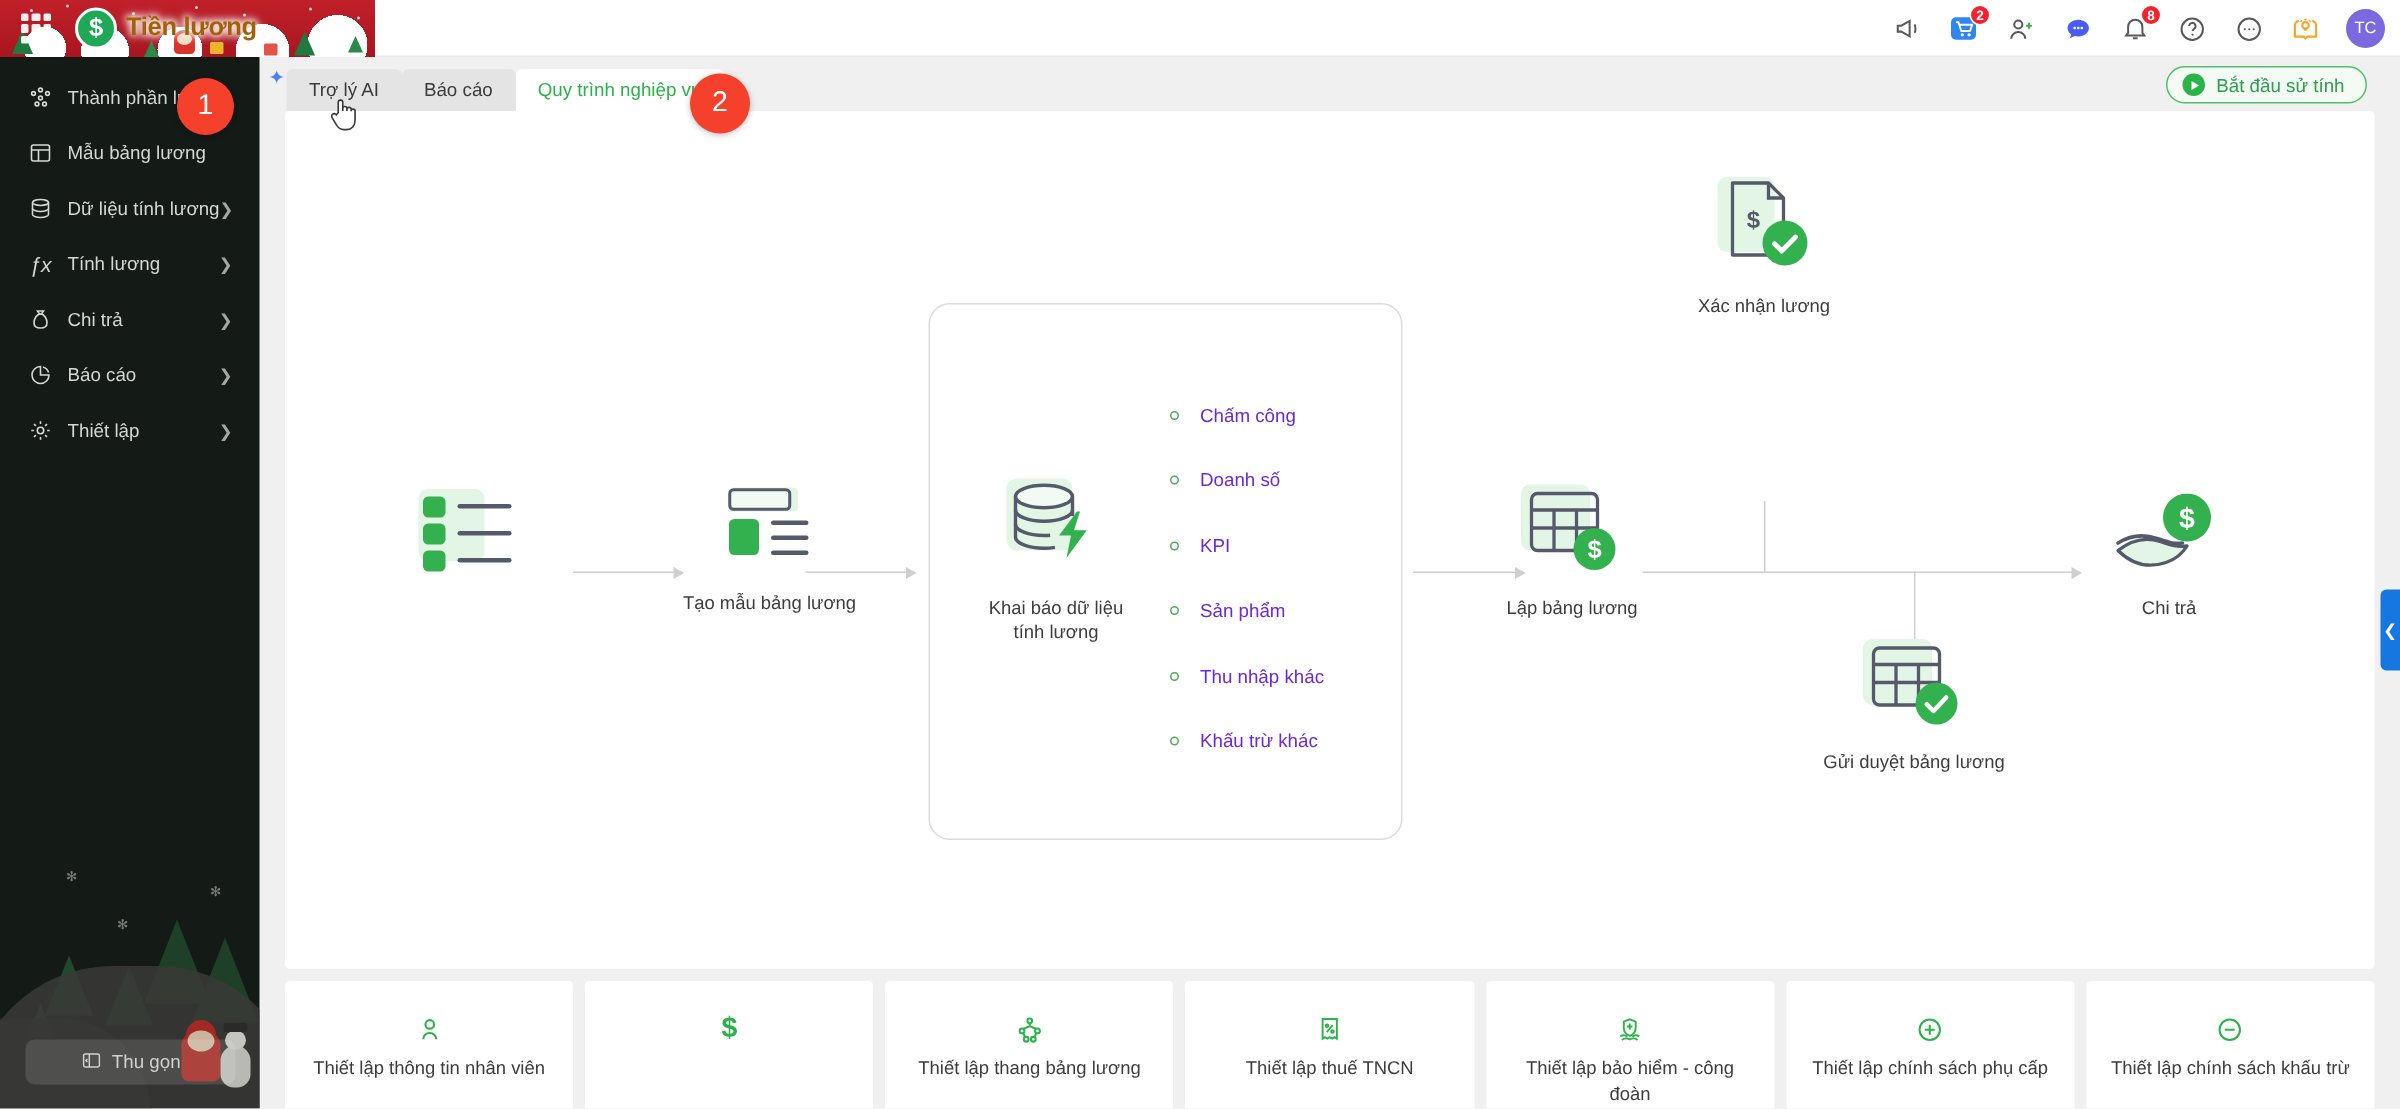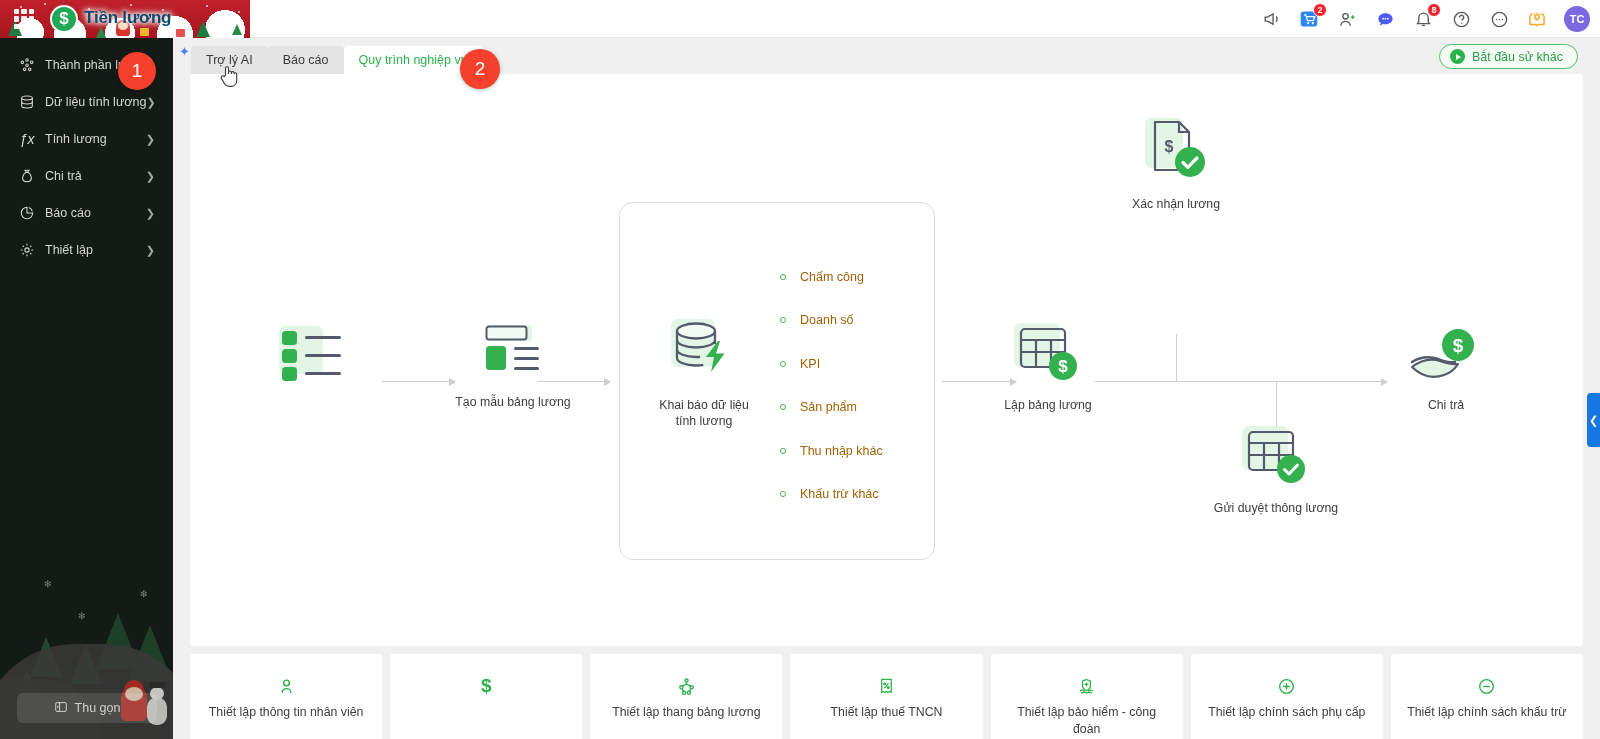--- a/index.html
+++ b/index.html
@@ -52,21 +52,21 @@
 
   .logo-mark {
     position: absolute; left: 50px; top: 5px; width: 28px; height: 28px;
     border-radius: 50%; background: #1fa855; z-index: 3;
     display: flex; align-items: center; justify-content: center;
     color: #fff; font-size: 17px; font-weight: bold;
     border: 2px solid #fff;
   }
   .logo-text {
     position: absolute; left: 84px; top: 8px; z-index: 3;
-    font-size: 17px; font-weight: bold; color: #0c4a6e;
+    font-size: 17px; font-weight: bold; color: #a16207;
     letter-spacing: -.2px; text-shadow: 0 0 4px #fff, 0 0 6px #fff, 0 0 8px #fff;
   }
 
   .search-box {
     position: absolute; left: 170px; top: 6px; width: 238px; height: 26px;
     background: #f2f3f5; border-radius: 4px; display: flex; align-items: center;
     padding: 0 10px; z-index: 3;
   }
   .search-box input {
     border: none; outline: none; background: transparent; width: 100%;
@@ -82,21 +82,21 @@
   .hdr-ic { position: relative; width: 22px; height: 22px; cursor: pointer;
             display:flex; align-items:center; justify-content:center; }
   .badge {
     position: absolute; top: -5px; right: -7px; min-width: 14px; height: 14px;
     background: #f5222d; color: #fff; border-radius: 8px; font-size: 9px;
     display: flex; align-items: center; justify-content: center;
     padding: 0 3px; font-weight: bold; border: 1px solid #fff;
   }
   .avatar {
     width: 26px; height: 26px; border-radius: 50%; background: #7c69e0;
-    color: #fff; font-size: 11px; font-weight: bold;
+    color: #fff; font-size: 11px; font-weight: normal;
     display: flex; align-items: center; justify-content: center; cursor: pointer;
   }
 
   
   .sidebar {
     position: absolute; left: 0; top: 38px; width: 173px; height: 701px;
     background: #141a16; overflow: hidden; z-index: 30;
   }
   .side-scene {
     position: absolute; left: 0; bottom: 0; width: 173px; height: 220px;
@@ -210,21 +210,21 @@
   }
   .vline { position: absolute; width: 1px; background: #cfcfcf; }
 
   .datagroup {
     position: absolute; left: 429px; top: 128px; width: 316px; height: 358px;
     border: 1px solid #dcdcdc; border-radius: 14px;
   }
   .dlist { position: absolute; left: 160px; top: 52px; }
   .dlist-item {
     display: flex; align-items: center; height: 43.5px;
-    font-size: 12.5px; color: #a16207;
+    font-size: 12.5px; color: #6d28d9;
   }
   .dot-o {
     width: 6px; height: 6px; border: 1px solid #4caf50; border-radius: 50%;
     margin-right: 14px; flex: none;
   }
 
   .ic-wrap { position: relative; margin: 0 auto 12px auto; }
 
   
   .cards {
@@ -382,20 +382,30 @@
               <circle cx="12" cy="4.5" r="1.9"></circle>
             <circle cx="12" cy="12.5" r="1.9"></circle>
               <circle cx="19" cy="8" r="1.9"></circle>
             <circle cx="8.5" cy="18.5" r="1.9"></circle>
               <circle cx="16" cy="18.5" r="1.9"></circle>
           </svg>
         </span>
         <span class="s-lbl">Thành phần lương</span>
       </div>
 
+      <div class="side-item">
+        <span class="s-ic">
+          <svg width="16" height="16" viewBox="0 0 24 24" fill="none" stroke="currentColor" stroke-width="1.6">
+            <rect x="3" y="4" width="18" height="16" rx="2"></rect>
+            <line x1="3" y1="9" x2="21" y2="9"></line>
+              <line x1="10" y1="9" x2="10" y2="20"></line>
+          </svg>
+        </span>
+        <span class="s-lbl">Mẫu bảng lương</span>
+      </div>
 
       <div class="side-item">
         <span class="s-ic">
           <svg width="16" height="16" viewBox="0 0 24 24" fill="none" stroke="currentColor" stroke-width="1.6">
             <ellipse cx="12" cy="6" rx="8" ry="3"></ellipse>
             <path d="M4 6v12c0 1.6 3.6 3 8 3s8-1.4 8-3V6"></path>
               <path d="M4 12c0 1.6 3.6 3 8 3s8-1.4 8-3"></path>
           </svg>
         </span>
         <span class="s-lbl">Dữ liệu tính lương</span>
@@ -463,21 +473,21 @@
       </div>
       <div class="tab">
         <span>Báo cáo</span>
       </div>
       <div class="tab active">
         <span>Quy trình nghiệp vụ</span>
       </div>
 
       <div class="start-btn">
         <span class="play-ic"></span>
-        <span>Bắt đầu sử khác</span>
+        <span>Bắt đầu sử tính</span>
       </div>
     </div>
 
     <div class="canvas">
       <div class="flow">
 
         <div class="arrow" style="left:192px; top:307px; width:73px;"></div>
         <div class="arrow" style="left:347px; top:307px; width:73px;"></div>
         <div class="arrow" style="left:752px; top:307px; width:74px;"></div>
         <div class="arrow" style="left:905px; top:307px; width:292px;"></div>
@@ -599,21 +609,21 @@
                 <rect x="11" y="10" width="44" height="38" rx="4"></rect>
                 <line x1="11" y1="21" x2="55" y2="21"></line>
                 <line x1="11" y1="33" x2="55" y2="33"></line>
                 <line x1="26" y1="21" x2="26" y2="48"></line>
                 <line x1="41" y1="21" x2="41" y2="48"></line>
               </g>
               <circle cx="53" cy="47" r="14" fill="#34b14f"></circle>
               <path d="M46.5 47.5l4.5 4.5L59.5 43" fill="none" stroke="#fff" stroke-width="3" stroke-linecap="round" stroke-linejoin="round"></path>
             </svg>
           </div>
-          <div class="cap">Gửi duyệt thông lương</div>
+          <div class="cap">Gửi duyệt bảng lương</div>
         </div>
 
         <div class="node" style="left:1200px; top:255px; width:112px;">
           <div class="ic-wrap" style="width:80px;height:56px;">
             <svg width="80" height="56" viewBox="0 0 80 56">
               <circle cx="52" cy="16" r="16" fill="#34b14f"></circle>
               <text x="52" y="23" font-size="19" font-weight="bold" fill="#fff" text-anchor="middle" font-family="Liberation Sans, sans-serif">$</text>
               <path d="M6 33c8-5 17-6 26-3 6 2 11 4 17 3" fill="none" stroke="#545a6b" stroke-width="2.4" stroke-linecap="round"></path>
               <path d="M6 38c9 9 20 12 32 8 6-2 11-6 14-11-7 1-12-1-18-3-9-3-19-1-28 6z" fill="#e3f6e6" stroke="#545a6b" stroke-width="2.2" stroke-linejoin="round"></path>
             </svg>

